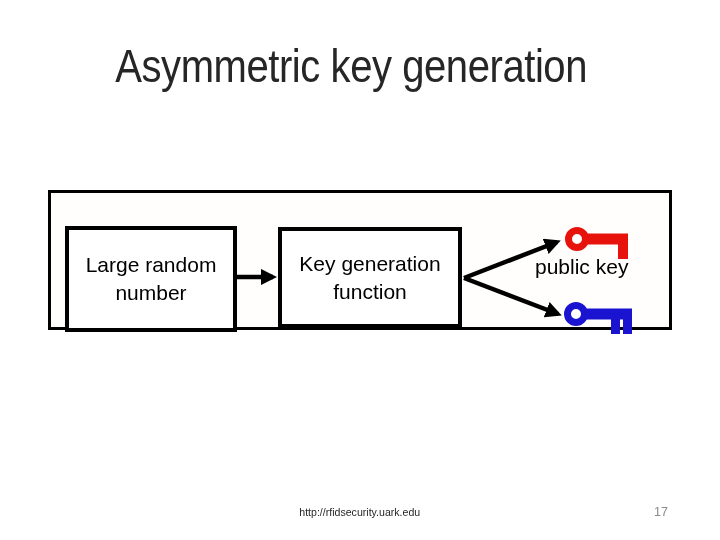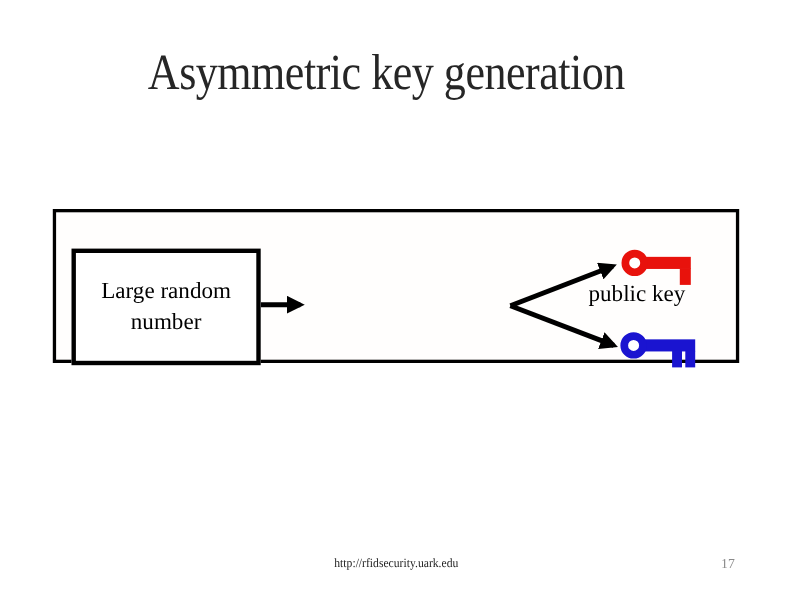--- a/index.html
+++ b/index.html
@@ -5,21 +5,20 @@
   * { margin: 0; padding: 0; box-sizing: border-box; }
   html, body { background: #ffffff; }
   body { font-family: "Liberation Sans", sans-serif; }
 
   .slide {
     position: relative;
     width: 720px;
     height: 540px;
     background: #ffffff;
     overflow: hidden;
-    font-family: Liberation Serif, serif;
   }
 
   
   .title {
     position: absolute;
     top: 39px;
     left: -9px;
     width: 720px;
     text-align: center;
     font-weight: 400;
@@ -132,20 +131,22 @@
         <rect x="533" y="115.5" width="48" height="11"></rect>
         <rect x="560" y="126" width="9" height="15"></rect>
         <rect x="572" y="126" width="9" height="15"></rect>
         <circle cx="525" cy="121" r="8.5" fill="#ffffff" stroke-width="7" stroke="#1a14d0"></circle>
       </g>
     </svg>
 
     <div class="node node-input">Large random
 number</div>
 
+    <div class="node node-function">Key generation
+function</div>
 
     <div class="key-label label-public">public key</div>
 
   </div>
 
   <div class="footer-url"><span class="footer-url-text">http://rfidsecurity.uark.edu</span></div>
 
   <div class="page-number">17</div>
 
 </div>

